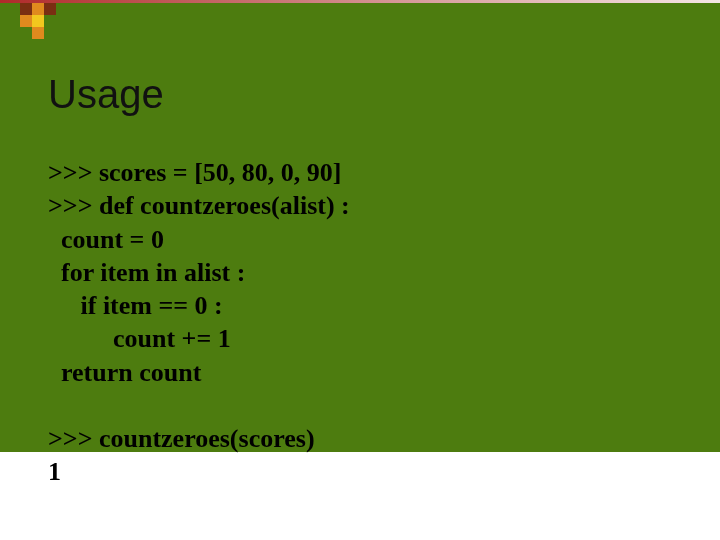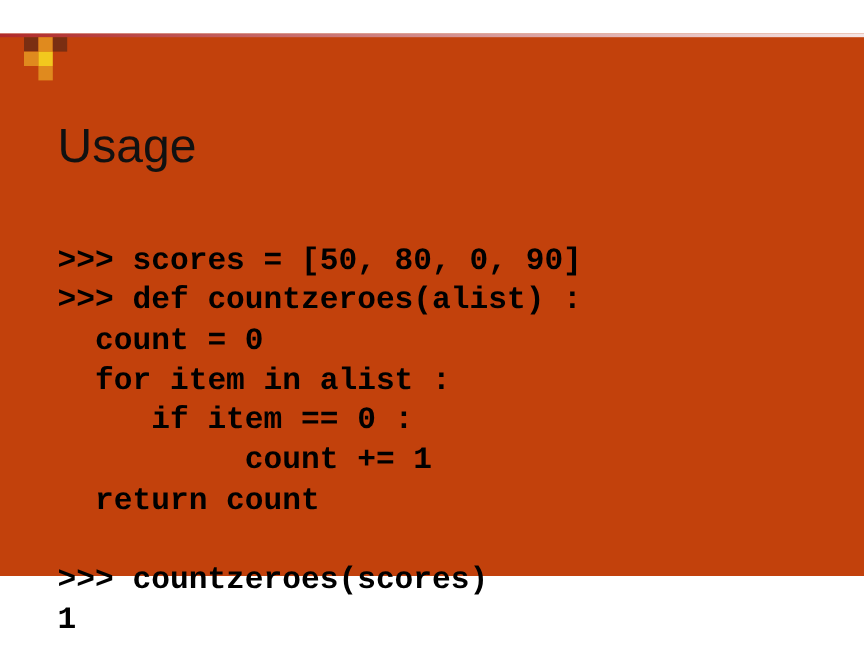--- a/index.html
+++ b/index.html
@@ -1,25 +1,25 @@
 <!DOCTYPE html>
 <html><head>
 <meta charset="utf-8">
 <style>
   * { margin: 0; padding: 0; box-sizing: border-box; }
   html, body { width: 720px; height: 540px; background: #fff; font-family: Verdana, Geneva, sans-serif; }
-  .slide { position: relative; width: 720px; height: 452px; background: #c2410c; margin-top: 28px; }
+  .slide { position: relative; width: 720px; height: 452px; background: #4d7c0f; }
   .topbar { position: absolute; top: 0; left: 0; width: 720px; height: 12px; }
   .gradline { position: absolute; top: 0; left: 0; width: 720px; height: 3px;
               background: linear-gradient(to right, #b02a2a 0%, #d9a0a0 60%, #f5e6e6 100%); }
   .blocks { position: absolute; top: 0; left: 0; }
   .px { position: absolute; width: 12px; height: 12px; }
   .heading { position: absolute; top: 72px; left: 48px; font-size: 40px; color: #111; }
-  .codewrap { position: absolute; top: 173px; left: 48px; right: 48px;
-              font-family: Liberation Mono, monospace; font-weight: bold;
+  .codewrap { position: absolute; top: 156px; left: 48px; right: 48px;
+              font-family: Liberation Serif, serif; font-weight: bold;
               font-size: 26px; line-height: 1.28; color: #000; white-space: pre; }
 </style>
 </head>
 <body>
 
 <div class="slide">
   <div class="topbar">
     <div class="gradline"></div>
     <div class="blocks">
       <div class="px" style="left: 20px; top: 3px; background-color: rgb(122, 46, 18);"></div>

